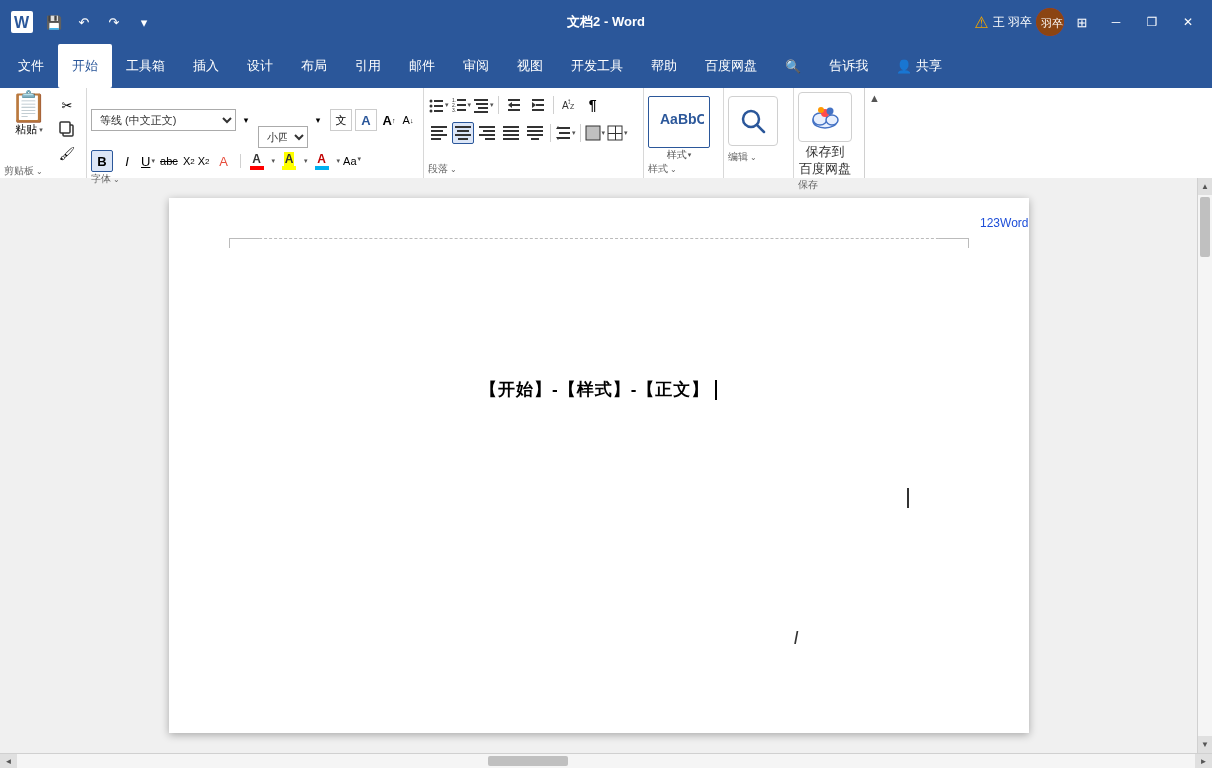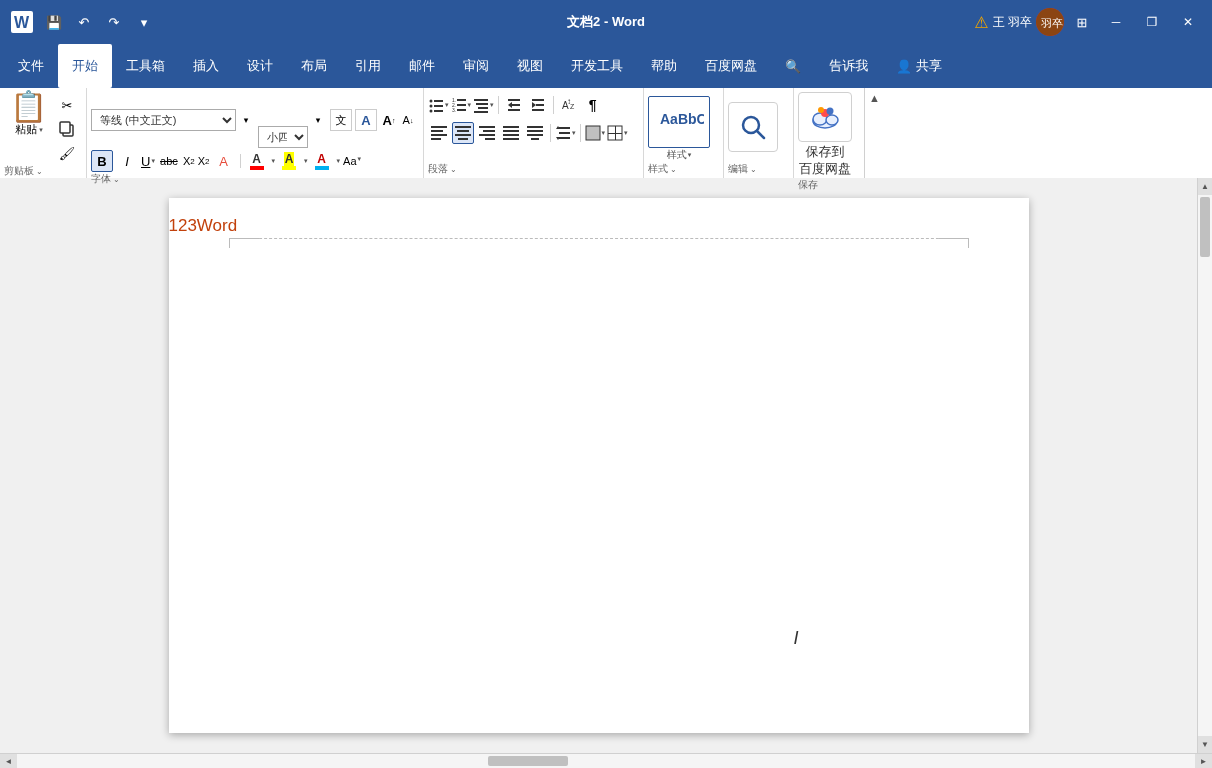--- a/index.html
+++ b/index.html
@@ -581,21 +581,21 @@
           <span style="font-size:10px; color:#555;">样式</span>
           <span class="dropdown-arrow">▾</span>
         </div>
       </div>
       <div class="group-bottom-bar">
         <span>样式</span>
         <span class="expand-arrow">⌄</span>
       </div>
     </div>
 
-    <div class="ribbon-group" style="justify-content:center; padding-bottom:0; min-width:70px;">
+    <div class="ribbon-group" style="justify-content:center; padding-bottom:12px; min-width:70px;">
       <div style="display:flex; flex-direction:column; align-items:center; justify-content:center; flex:1; padding-top:4px;">
 
         <div style="width:50px; height:50px; border:1px solid #d0d0d0; border-radius:4px; display:flex; align-items:center; justify-content:center; cursor:pointer; background:white;">
           <svg width="30" height="30" viewBox="0 0 30 30">
             <circle cx="13" cy="13" r="8" fill="none" stroke="#2b579a" stroke-width="2.5"></circle>
             <line x1="19" y1="19" x2="26" y2="26" stroke="#2b579a" stroke-width="2.5" stroke-linecap="round"></line>
           </svg>
         </div>
       </div>
       <div class="group-bottom-bar">
@@ -638,24 +638,32 @@
   <div style="display:flex; flex-direction:column; flex:1; overflow:hidden;">
     <div style="display:flex; flex:1; overflow:hidden;">
 
       <div class="doc-area">
         <div class="doc-paper">
 
           <div style="position:absolute; top:40px; left:60px; right:60px; height:1px; border-top:1px dashed #bbb;"></div>
           <div style="position:absolute; top:40px; left:60px; width:30px; height:10px; border-top:1px solid #bbb; border-left:1px solid #bbb;"></div>
           <div style="position:absolute; top:40px; right:60px; width:30px; height:10px; border-top:1px solid #bbb; border-right:1px solid #bbb;"></div>
 
-          <div style="position:absolute; top:18px; left:0; right:0; text-align:left; font-size:17px; color:#c2410c;">
+          <div style="position:absolute; top:18px; left:0; right:0; text-align:right; font-size:12px; color:#1d4ed8;">
             <span>123Word</span>
           </div>
 
+          <div style="margin-top:120px; text-align:center;">
+
+            <div style="position:absolute; top:290px; right:120px; width:2px; height:20px; background:#333; animation: blink 1s step-end infinite;"></div>
+            <div style="font-size:17px; font-weight:bold; font-family:'Microsoft YaHei', 'SimHei', sans-serif; letter-spacing:1px; display:flex; align-items:center; justify-content:center;">
+              <span>【开始】-【样式】-【正文】</span>
+              <span style="border-right:2px solid #000; animation: blink 1s step-end infinite; height:20px; display:inline-block;">&nbsp;</span>
+            </div>
+          </div>
 
           <div style="position:absolute; top:430px; left:625px; font-size:18px; color:#333; cursor:text; font-style:italic;">I</div>
         </div>
       </div>
 
       <div class="scrollbar-v">
         <div class="scrollbar-btn">▲</div>
         <div class="scrollbar-track">
           <div class="scrollbar-thumb"></div>
         </div>

